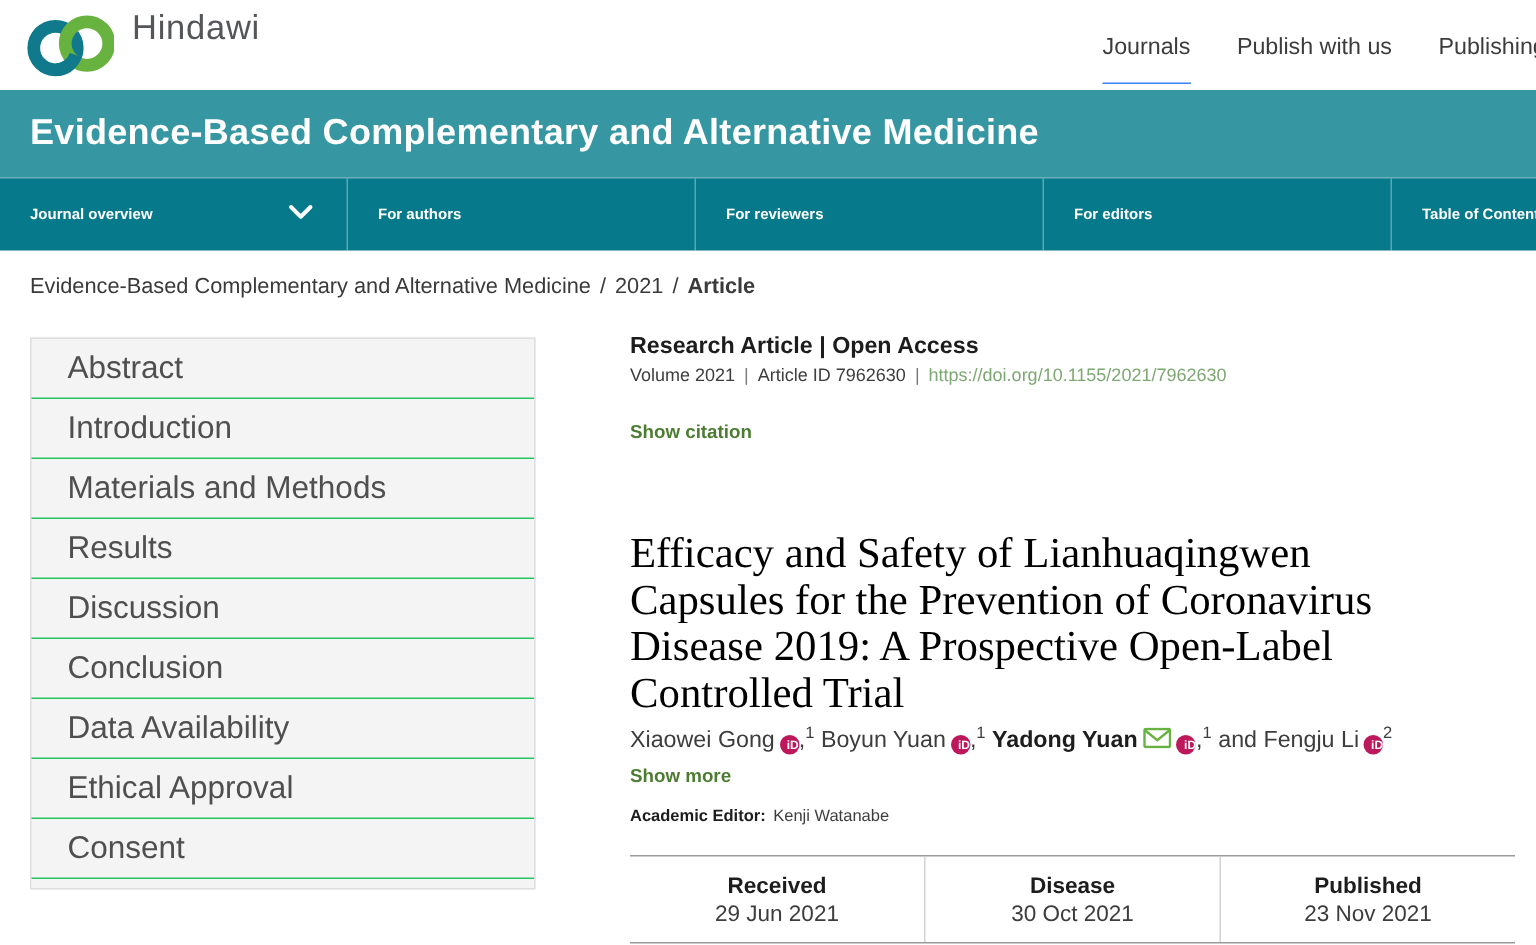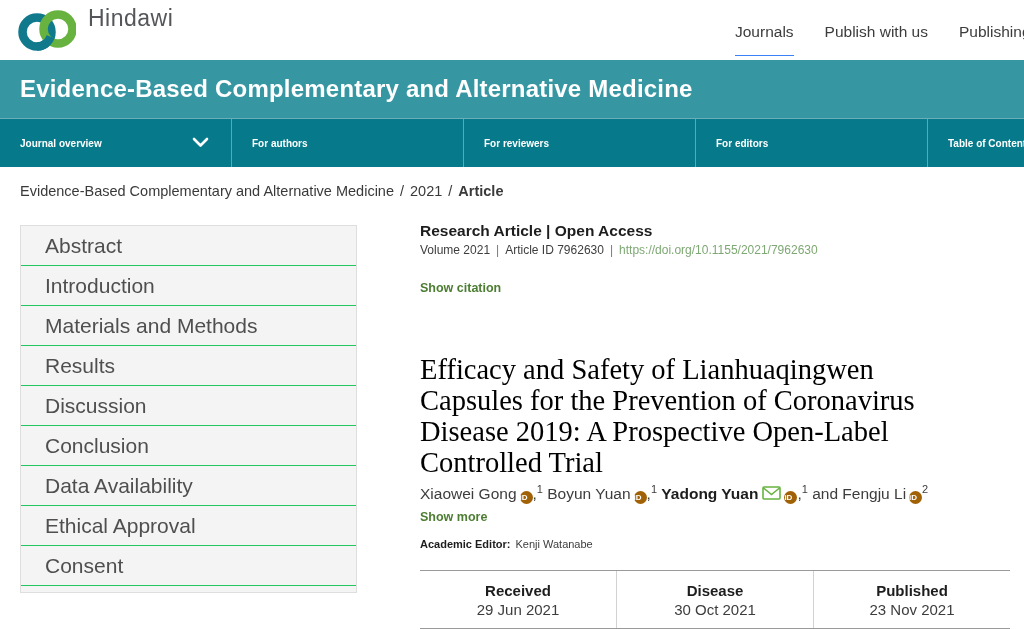--- a/index.html
+++ b/index.html
@@ -54,22 +54,22 @@
   .doi-link { color:#7ea873; text-decoration:none; cursor:pointer; }
   .green-link { position:absolute; left:0; font-size:12.5px; font-weight:bold; color:#4d7d33; cursor:pointer; }
   .show-citation { top:59px; }
   .show-more { top:288px; }
   .article-title { position:absolute; top:84px; left:0; width:525px;
                    font-family:"Liberation Serif", serif; font-weight:400; font-size:28.5px;
                    line-height:31px; color:#000;margin-top:48px; }
   .authors { position:absolute; top:261px; left:0; width:592px; font-size:15.5px; color:#3d3d3d; white-space:nowrap; }
   .authors .author-name.bold { font-weight:bold; color:#1d1d1d; }
   .authors sup { font-size:11px; }
-  .orcid { display:inline-block; width:13px; height:13px; border-radius:50%; background:#a16207;
-           color:#fff; font-size:8px; font-weight:bold; text-align:left; line-height:13px;
+  .orcid { display:inline-block; width:13px; height:13px; border-radius:50%; background:#be185d;
+           color:#fff; font-size:8px; font-weight:bold; text-align:right; line-height:13px;
            vertical-align:-1px; margin-left:3px; cursor:pointer; }
   .email-icon { display:inline-block; vertical-align:-1px; margin-left:4px; cursor:pointer; }
   .editor-line { position:absolute; top:316px; left:0; font-size:11px; color:#3d3d3d; }
   .editor-line .label { font-weight:bold; color:#1d1d1d; margin-right:5px; }
 
   
   .dates { position:absolute; top:348px; left:0; width:590px; height:59px;
            border-top:1px solid #9a9a9a; border-bottom:1px solid #9a9a9a;
            display:flex; }
   .date-cell { flex:1; display:flex; flex-direction:column; align-items:center; justify-content:center; gap:2px; }

